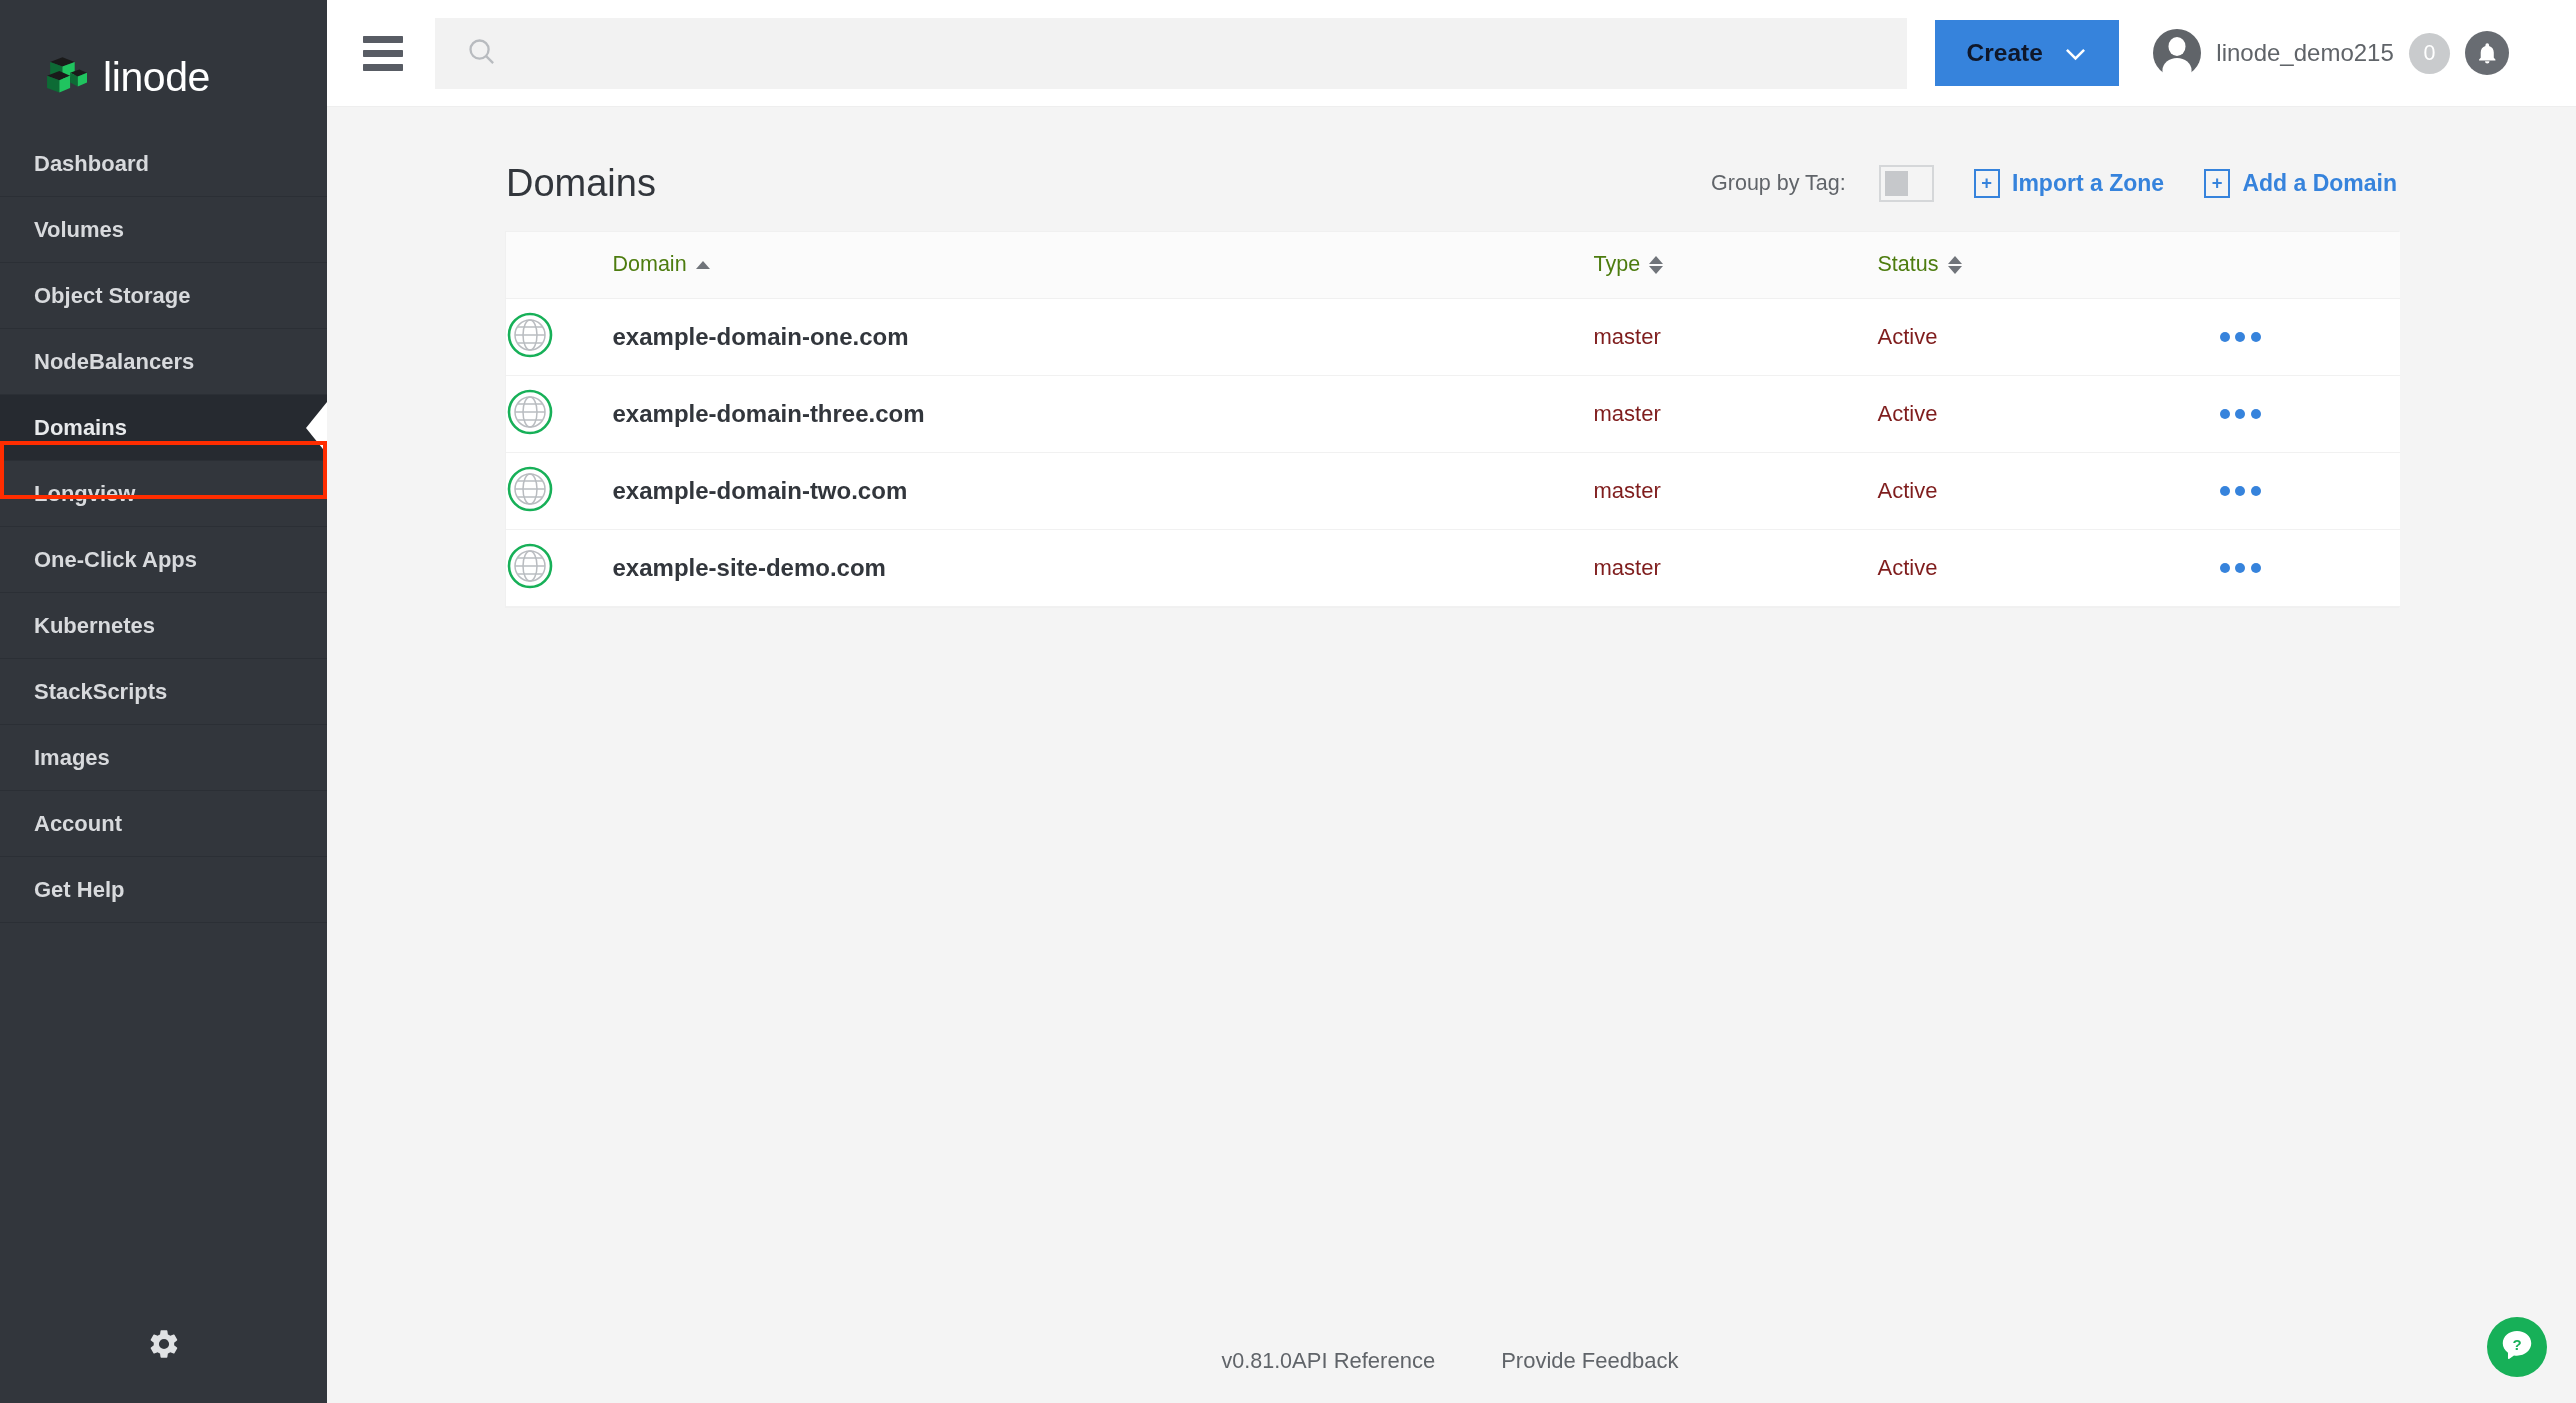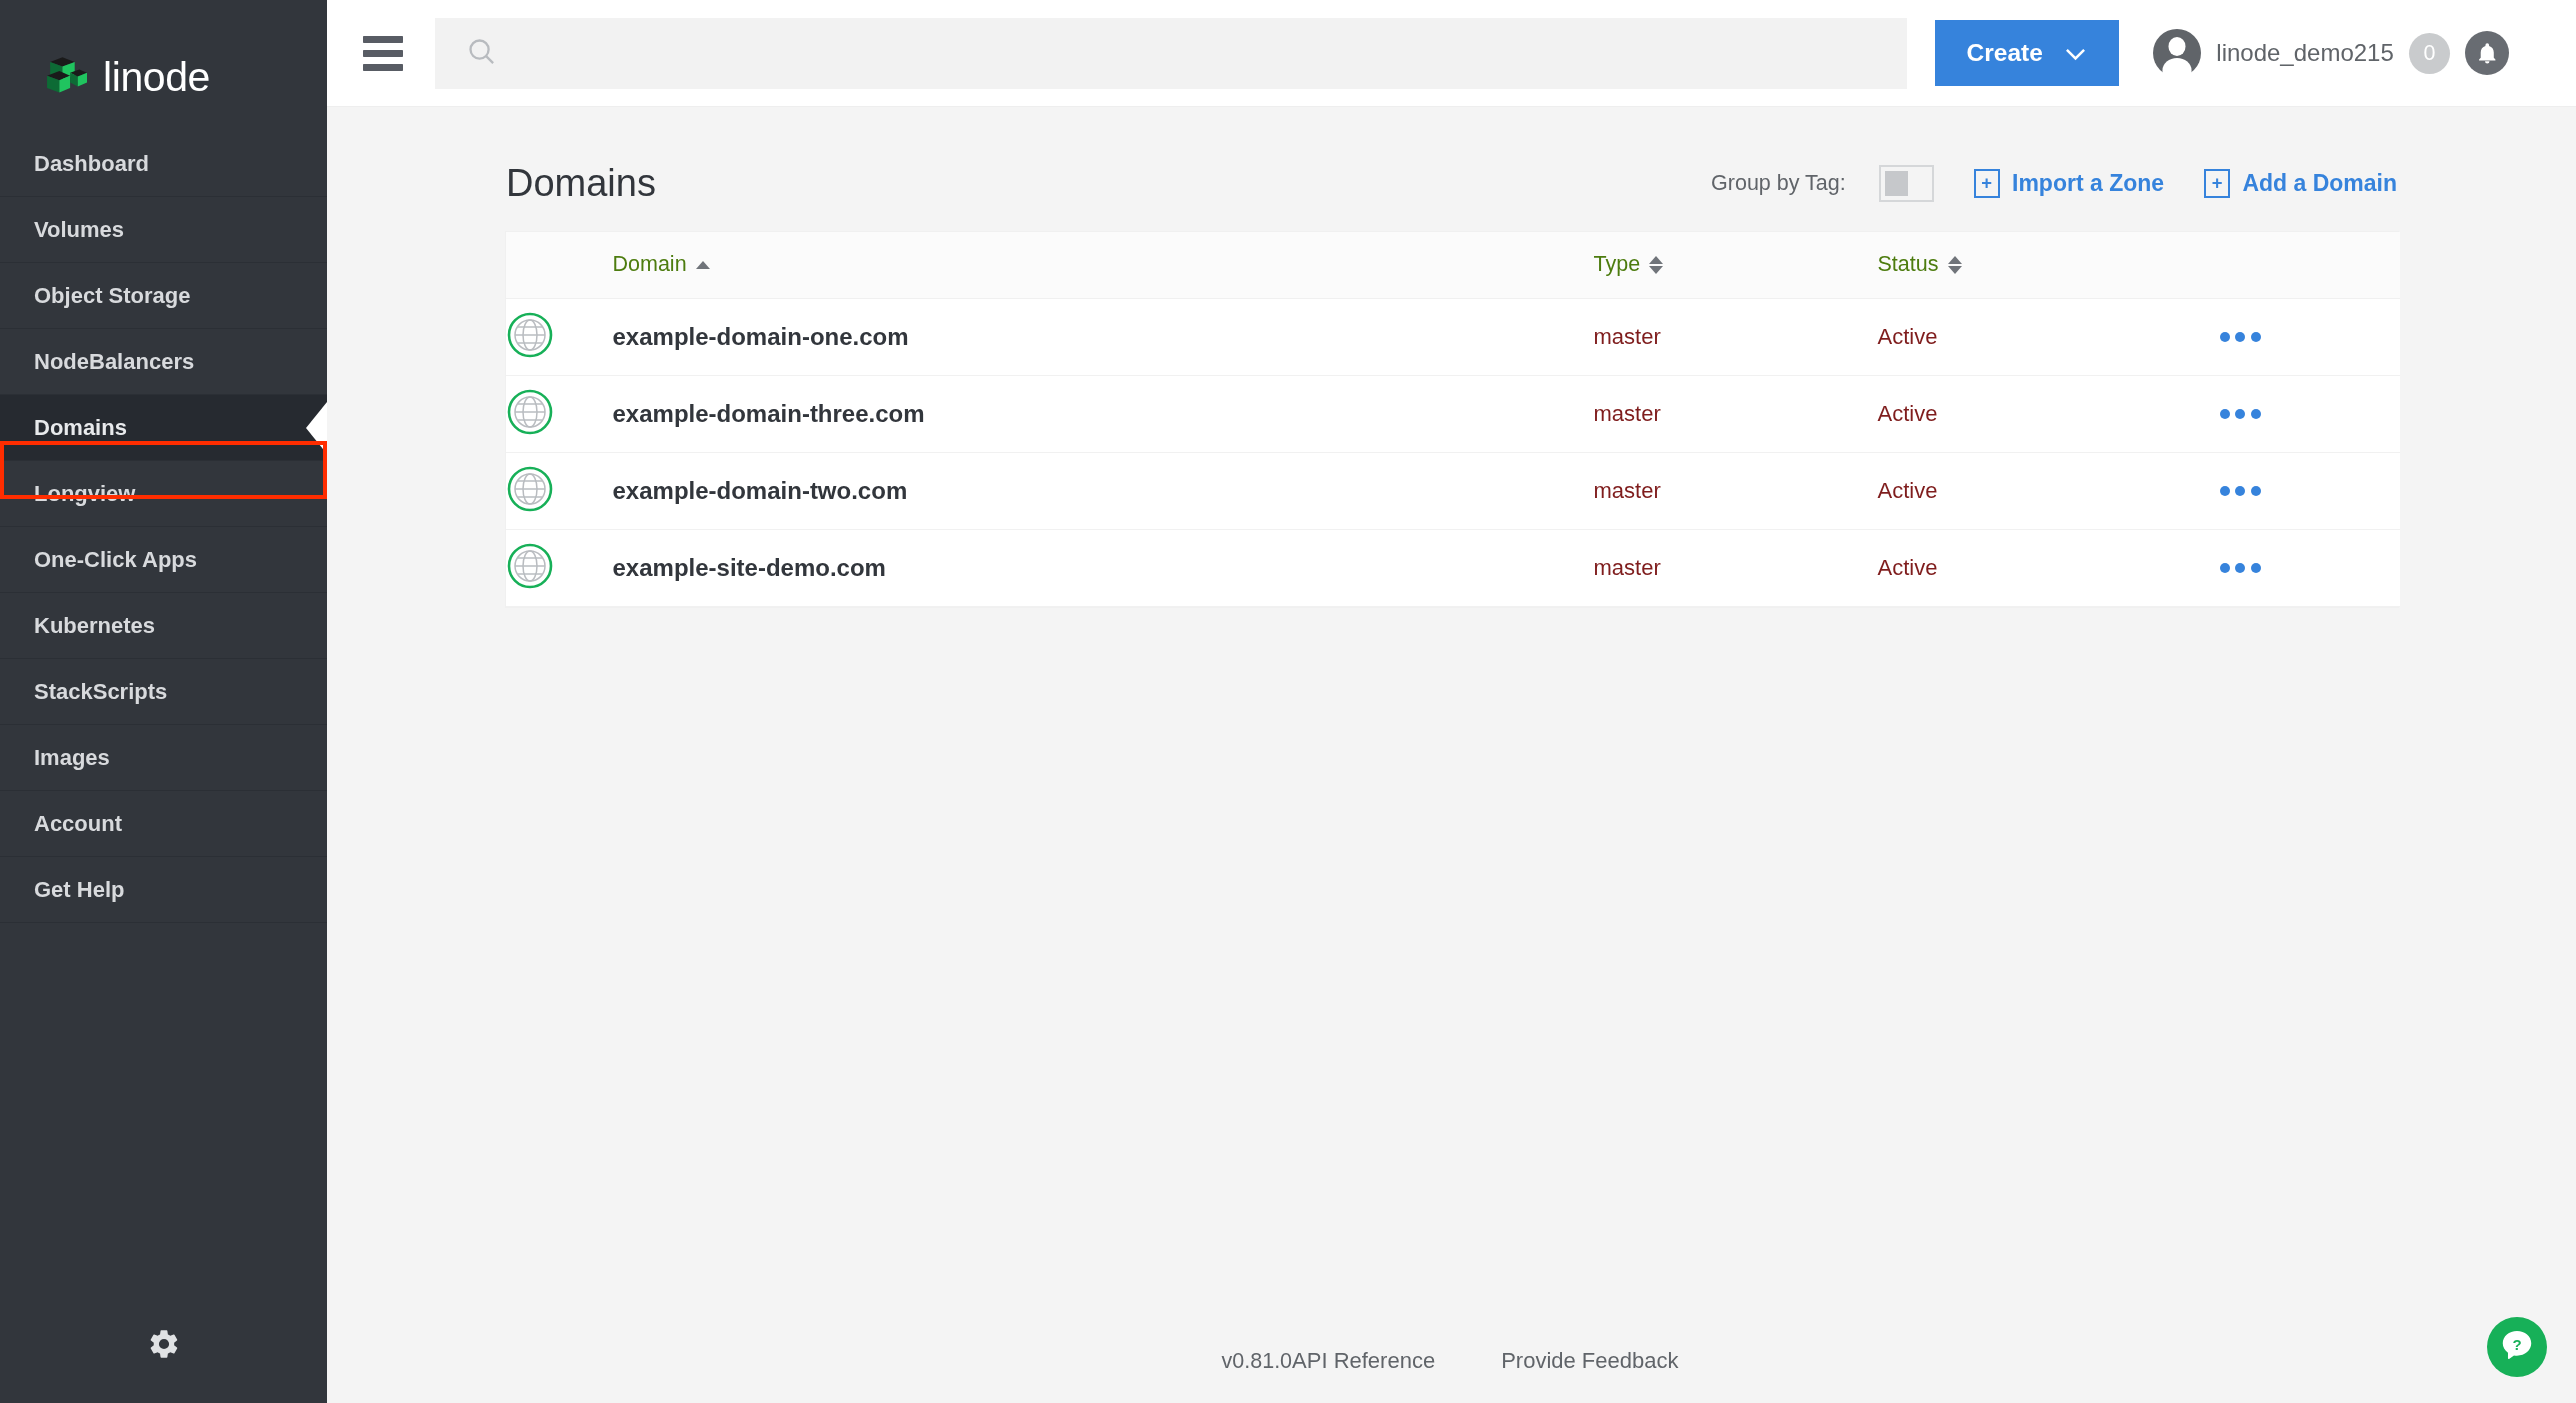--- a/index.html
+++ b/index.html
@@ -70,21 +70,21 @@
     max-width: 1472px;
   }
   .search-input {
     border: none; background: transparent; outline: none;
     font-family: "Liberation Sans", sans-serif;
     font-size: 24px; color: #606468; width: 100%;
   }
   .search-input::placeholder { color: #86898e; opacity: 1; }
 
   .create-btn {
-    background: #3683dc; color: #ffffff;
+    background: #3683dc; color: #0f172a;
     height: 66px; min-width: 184px;
     display: flex; align-items: center; justify-content: center; gap: 21.5px;
     font-size: 24.5px; font-weight: 600; cursor: pointer; border: none;
     font-family: "Liberation Sans", sans-serif;
     padding: 0 28px;
   }
   .user-area { display: flex; align-items: center; gap: 15.3px; padding: 0 24.5px 0 34px; }
   .avatar { width: 48px; height: 48px; border-radius: 50%; background: #606469; position: relative; }
   .avatar::before { content:""; position:absolute; left:50%; top:8.4px; transform:translateX(-50%); width:17px; height:18.4px; background:#fff; border-radius:50%; }
   .avatar::after { content:""; position:absolute; left:50%; top:29px; transform:translateX(-50%); width:29px; height:24.5px; background:#fff; border-radius:50% 50% 45% 45%; }

